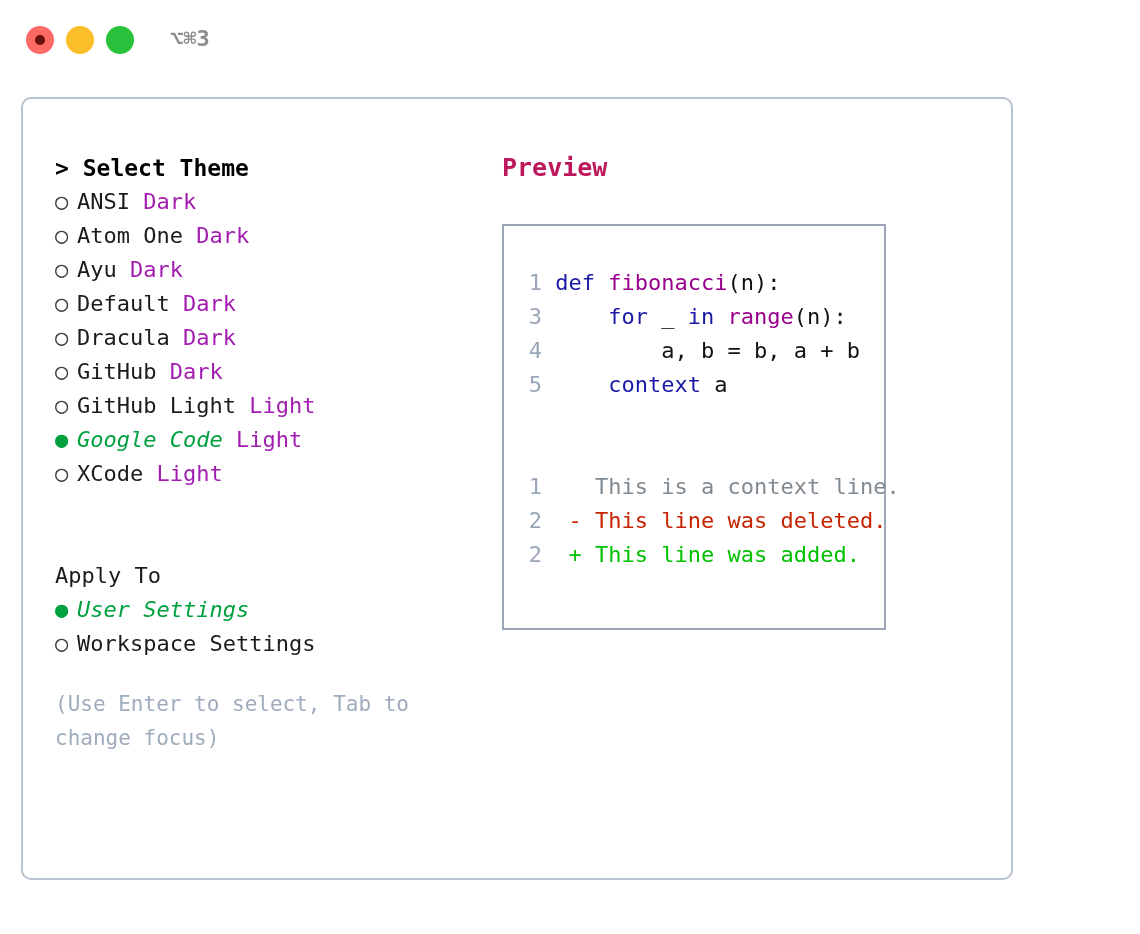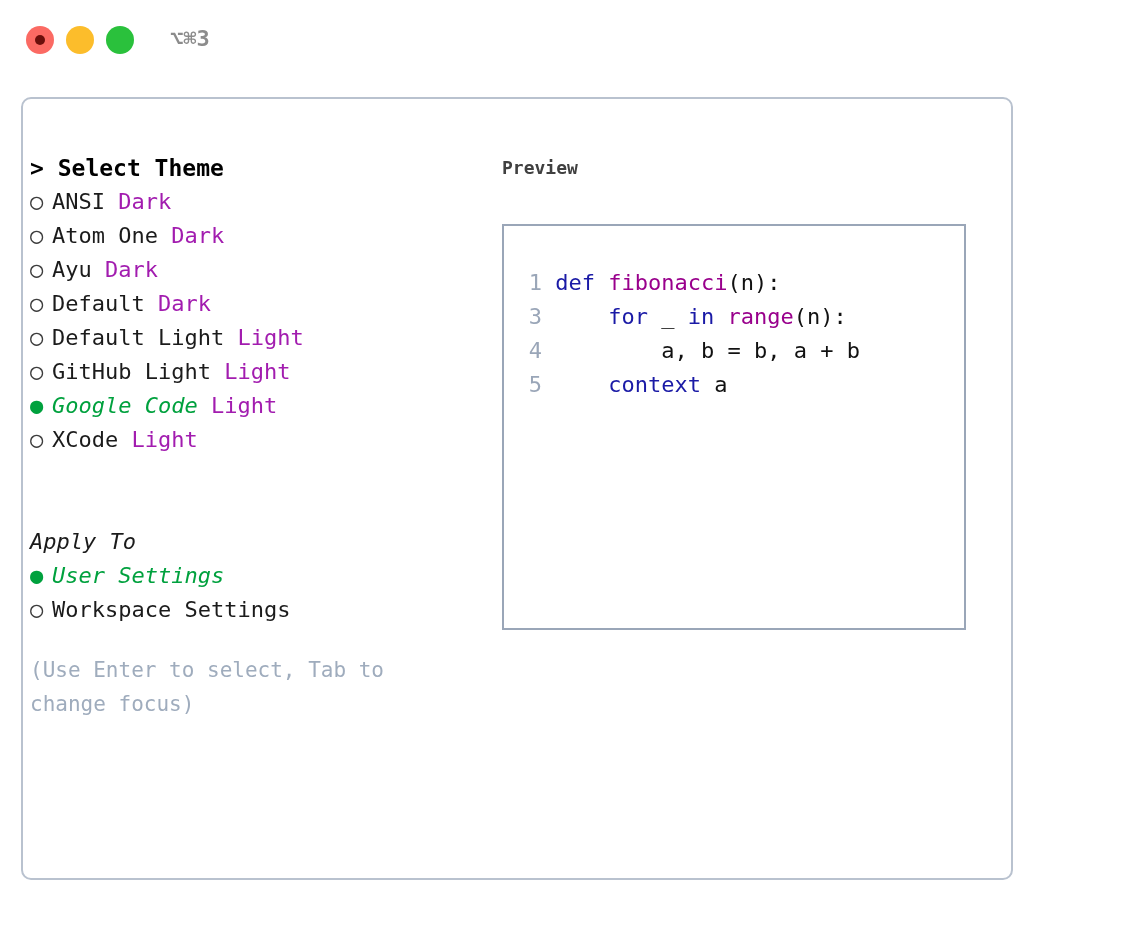--- a/index.html
+++ b/index.html
@@ -73,21 +73,21 @@
     height: 783px;
     border: 2px solid #b9c2cf;
     border-radius: 10px;
     background: #ffffff;
     box-sizing: border-box;
   }
 
   
   #left-col {
     position: absolute;
-    left: 7px;
+    left: 32px;
     top: 52px;
     width: 430px;
   }
 
   .section-header {
     font-size: 23px;
     font-weight: bold;
     color: #000000;
     line-height: 34px;
     white-space: pre;
@@ -112,21 +112,20 @@
   .opt-tag {
     color: #a21caf;
   }
 
   .group-title {
     height: 34px;
     line-height: 34px;
     font-size: 22px;
     color: #1b1b1b;
     white-space: pre;
-    font-style: italic;
   }
 
   #apply-block { margin-top: 68px; }
 
   #hint {
     margin-top: 26px;
     font-size: 21px;
     line-height: 34px;
     color: #9facbd;
     width: 410px;
@@ -134,31 +133,31 @@
 
   
   #right-col {
     position: absolute;
     left: 479px;
     top: 52px;
     width: 490px;
   }
 
   #preview-title {
-    font-size: 18px;
+    font-size: 25px;
     font-weight: bold;
-    color: #404040;
+    color: #be185d;
     line-height: 34px;
     height: 34px;
     white-space: pre;
   }
 
   #preview-box {
     margin-top: 39px;
-    width: 464px;
+    width: 384px;
     height: 406px;
     border: 2px solid #9aa6b8;
     box-sizing: border-box;
     background: #ffffff;
     position: relative;
   }
 
   #code-area {
     position: absolute;
     left: 12px;
@@ -213,21 +212,22 @@
 
     <div id="left-col">
 
       <div class="section-header">&gt; Select Theme</div>
 
       <div id="theme-list">
           <div class="opt-row"><span class="bullet">○</span><span class="opt-label">ANSI</span> <span class="opt-tag">Dark</span></div>
           <div class="opt-row"><span class="bullet">○</span><span class="opt-label">Atom One</span> <span class="opt-tag">Dark</span></div>
           <div class="opt-row"><span class="bullet">○</span><span class="opt-label">Ayu</span> <span class="opt-tag">Dark</span></div>
           <div class="opt-row"><span class="bullet">○</span><span class="opt-label">Default</span> <span class="opt-tag">Dark</span></div>
-          <div class="opt-row"><span class="bullet">○</span><span class="opt-label">Default Light</span> <span class="opt-tag">Light</span></div>
+          <div class="opt-row"><span class="bullet">○</span><span class="opt-label">Dracula</span> <span class="opt-tag">Dark</span></div>
+          <div class="opt-row"><span class="bullet">○</span><span class="opt-label">GitHub</span> <span class="opt-tag">Dark</span></div>
           <div class="opt-row"><span class="bullet">○</span><span class="opt-label">GitHub Light</span> <span class="opt-tag">Light</span></div>
           <div class="opt-row"><span class="bullet sel">●</span><span class="opt-label sel">Google Code</span> <span class="opt-tag">Light</span></div>
           <div class="opt-row"><span class="bullet">○</span><span class="opt-label">XCode</span> <span class="opt-tag">Light</span></div>
         </div>
 
       <div id="apply-block">
         <div class="group-title">Apply To</div>
         <div id="apply-list">
             <div class="opt-row"><span class="bullet sel">●</span><span class="opt-label sel">User Settings</span></div>
             <div class="opt-row"><span class="bullet">○</span><span class="opt-label">Workspace Settings</span></div>
@@ -240,17 +240,22 @@
     <div id="right-col">
       <div id="preview-title">Preview</div>
 
       <div id="preview-box">
         <div id="code-area">
             <div class="code-line"><span class="lineno">1</span> <span class="kw">def </span><span class="fn">fibonacci</span><span class="plain">(n):</span></div>
             <div class="code-line"><span class="lineno">3</span> <span class="plain">    </span><span class="kw">for</span><span class="plain"> _ </span><span class="kw">in</span><span class="plain"> </span><span class="fn">range</span><span class="plain">(n):</span></div>
             <div class="code-line"><span class="lineno">4</span> <span class="plain">        a, b = b, a + b</span></div>
             <div class="code-line"><span class="lineno">5</span> <span class="plain">    </span><span class="kw">context</span><span class="plain"> a</span></div>
           </div>
+        <div id="diff-area">
+            <div class="code-line"><span class="lineno">1</span>  <span class="diff-ctx"> </span><span class="diff-ctx"> This is a context line.</span></div>
+            <div class="code-line"><span class="lineno">2</span>  <span class="diff-del">-</span><span class="diff-del"> This line was deleted.</span></div>
+            <div class="code-line"><span class="lineno">2</span>  <span class="diff-add">+</span><span class="diff-add"> This line was added.</span></div>
+          </div>
       </div>
     </div>
 
   </div>
 </div>
 
 </body></html>

